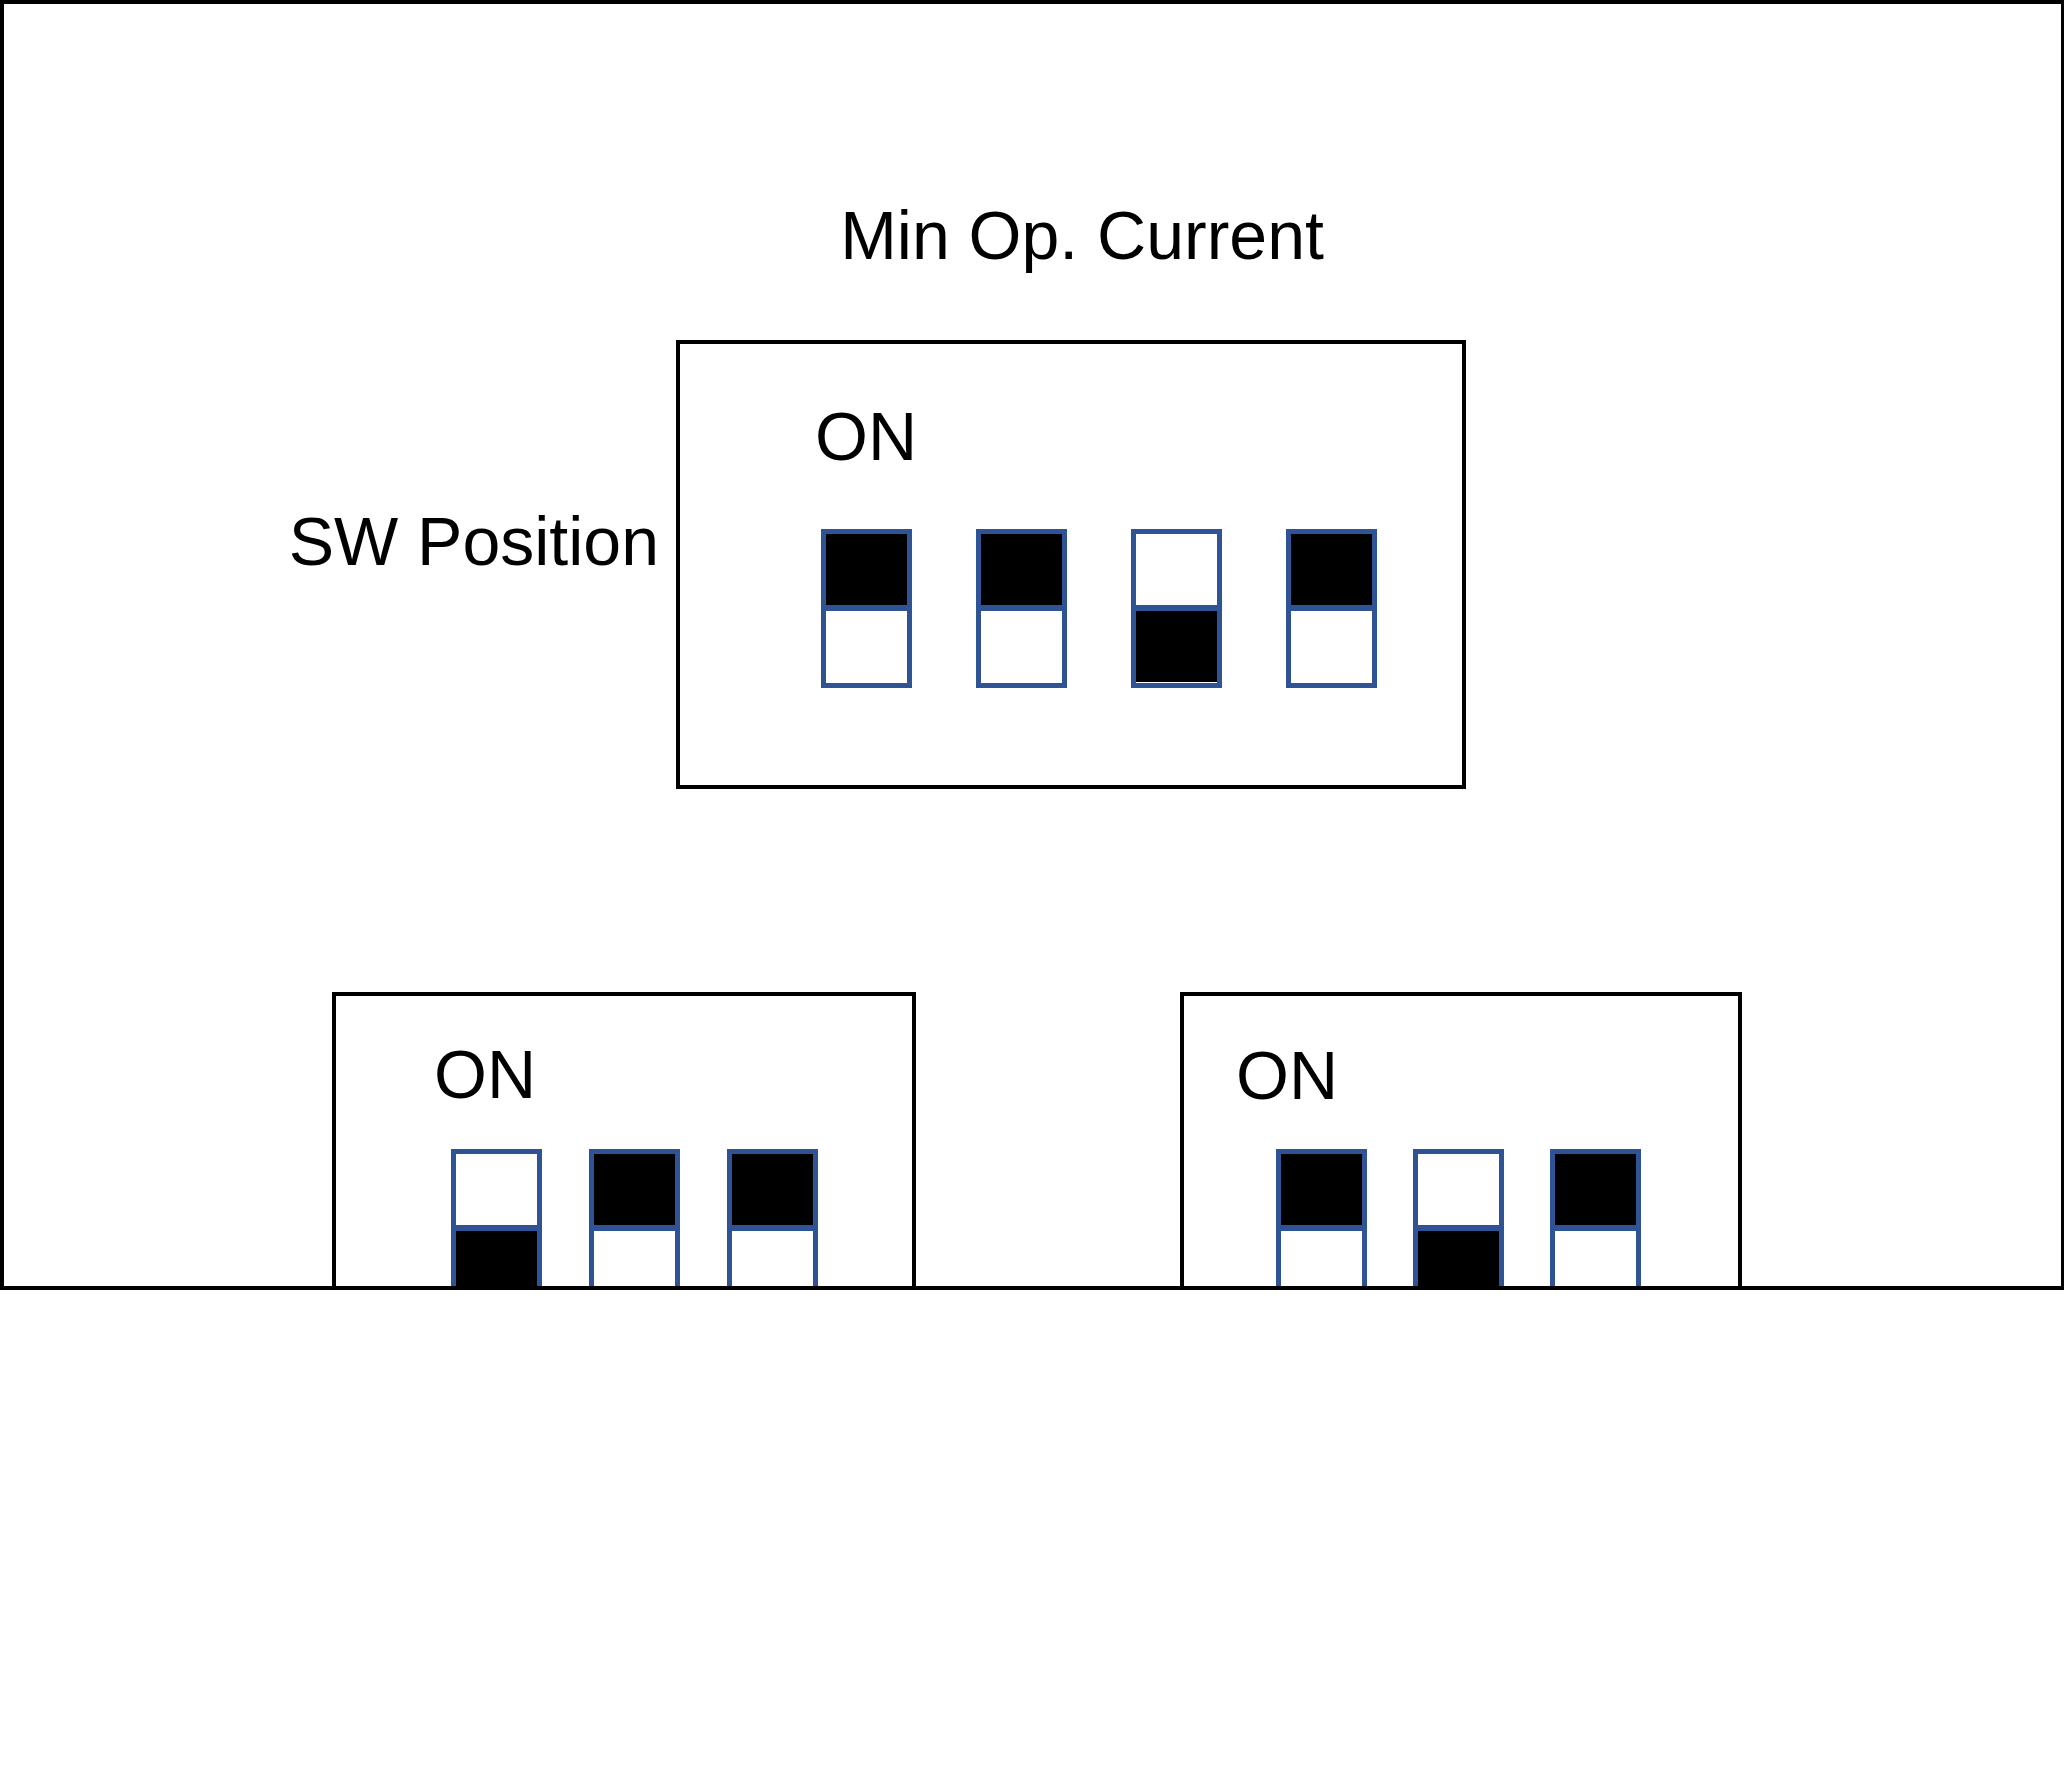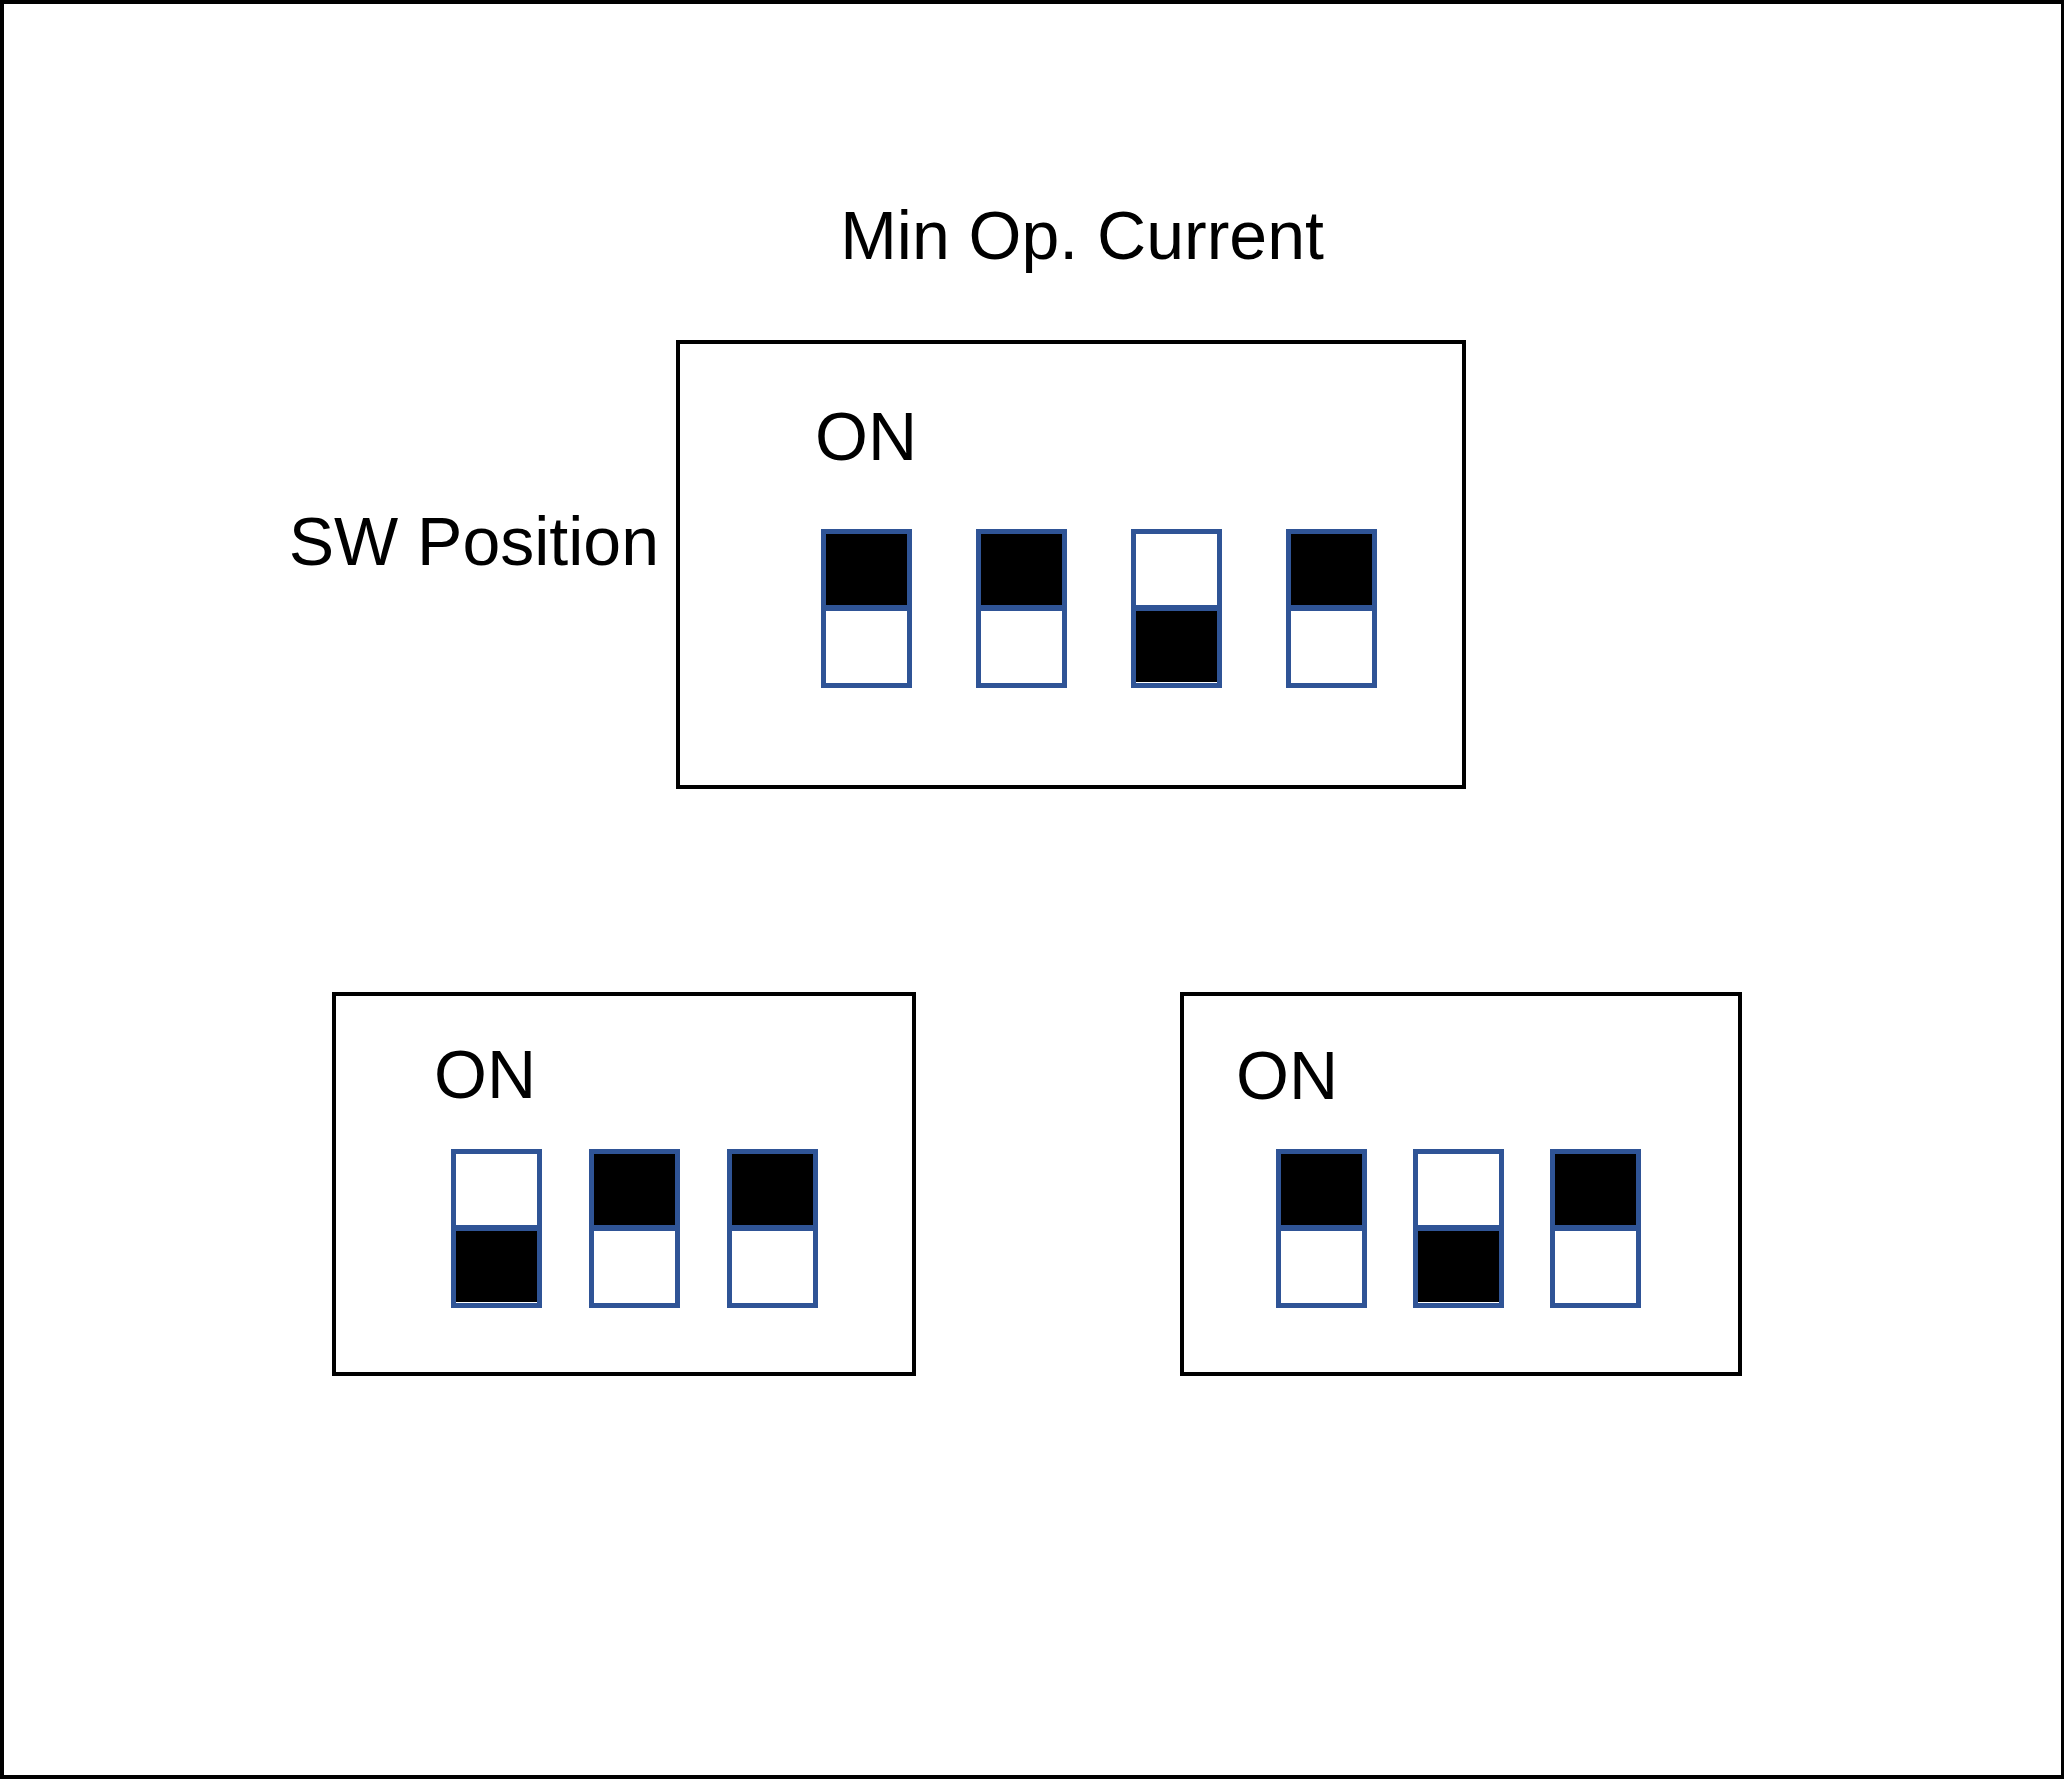--- a/index.html
+++ b/index.html
@@ -4,21 +4,21 @@
 <style>
   html, body {
     margin: 0;
     padding: 0;
     background: #ffffff;
     font-family: "Liberation Sans", "DejaVu Sans", sans-serif;
   }
   .canvas {
     position: relative;
     width: 2065px;
-    height: 1779px;
+    height: 1290px;
     box-sizing: border-box;
     border: 4.7px solid var(--panel-border, #000);
     background: var(--bg, #fff);
     overflow: hidden;
   }
   .label {
     position: absolute;
     color: var(--text, #000);
     font-size: 68px;
     line-height: 1.1;

